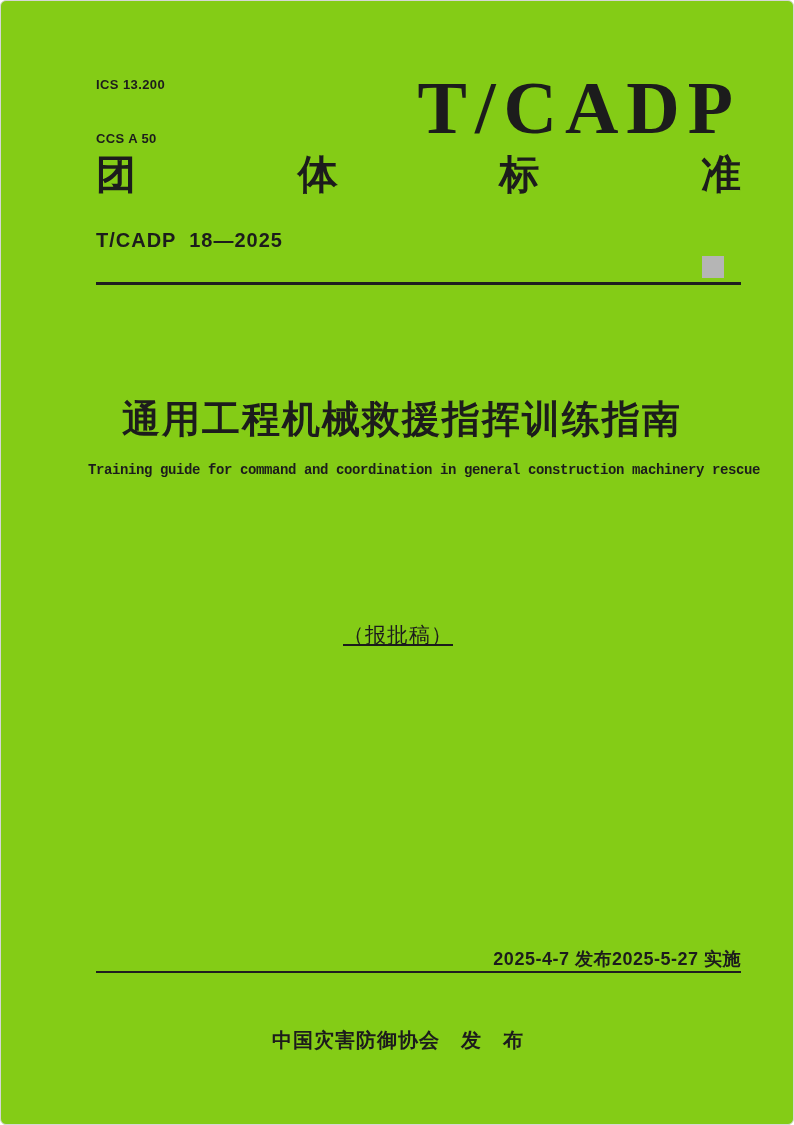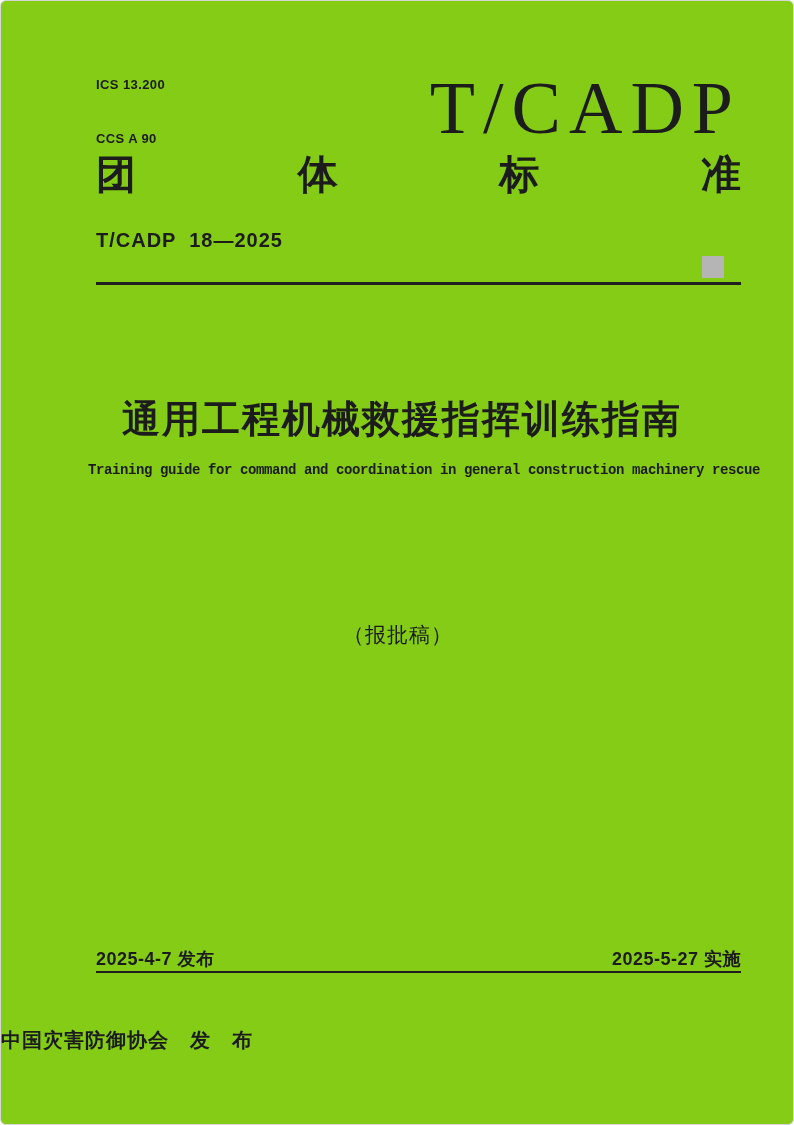--- a/index.html
+++ b/index.html
@@ -29,21 +29,21 @@
     letter-spacing: 0.4px;
     white-space: pre;
   }
   .logo {
     position: absolute;
     left: 95px;
     top: 68px;
     width: 645px;
     text-align: right;
     font-family: "Liberation Serif", serif;
-    font-weight: 400;
+    font-weight: 700;
     font-size: 74px;
     line-height: 78px;
     letter-spacing: 8px;
     white-space: pre;
   }
   .std-type-row {
     position: absolute;
     left: 95px;
     top: 150px;
     width: 645px;
@@ -104,58 +104,60 @@
   }
   .draft-note {
     position: absolute;
     left: 0;
     top: 620px;
     width: 794px;
     text-align: center;
     font-family: "Liberation Serif", serif;
     font-size: 21px;
     letter-spacing: 1px;
+    text-decoration: underline;
   }
   .date-row {
     position: absolute;
     left: 95px;
     top: 946px;
     width: 645px;
     display: flex;
-    justify-content: space-between;
+    justify-content: flex-end;
     font-size: 18px;
     font-weight: 700;
     letter-spacing: 0.5px;
   }
   .rule-bottom {
     position: absolute;
     left: 95px;
     top: 970px;
     width: 645px;
     height: 2px;
   }
   .publisher {
     position: absolute;
     left: 0;
     top: 1026px;
     width: 794px;
+    text-align: center;
     font-size: 20px;
     font-weight: 700;
     letter-spacing: 1px;
     white-space: pre;
   }
 </style>
 </head>
 <body>
 
 <div class="page">
 
   <div class="ics-block">
     <div>ICS 13.200</div>
-    <div>CCS A 90</div>
+    <div>CCS A 50</div>
   </div>
 
   <div class="logo">T/CADP</div>
 
   <div class="std-type-row">
     <span>团</span>
     <span>体</span>
     <span>标</span>
     <span>准</span>
   </div>

